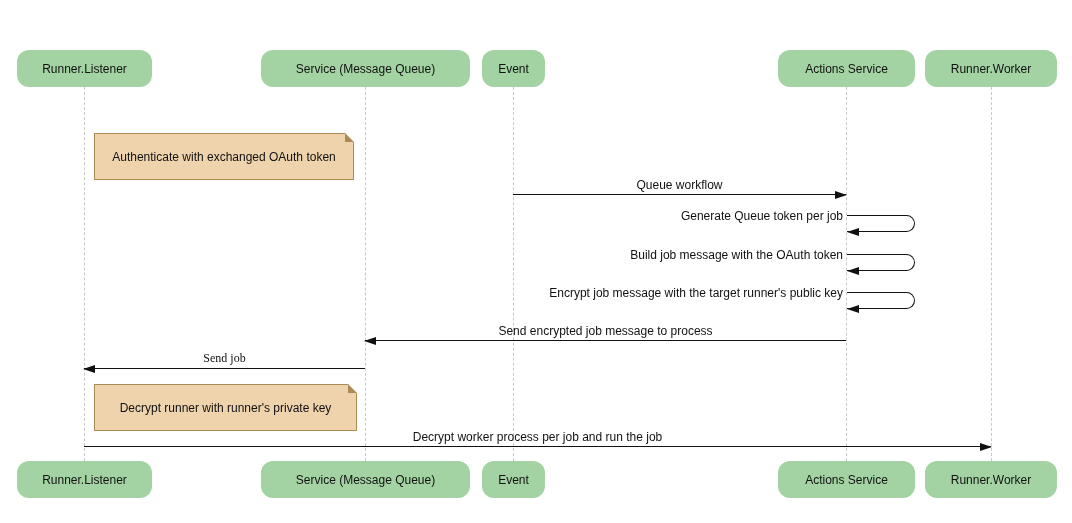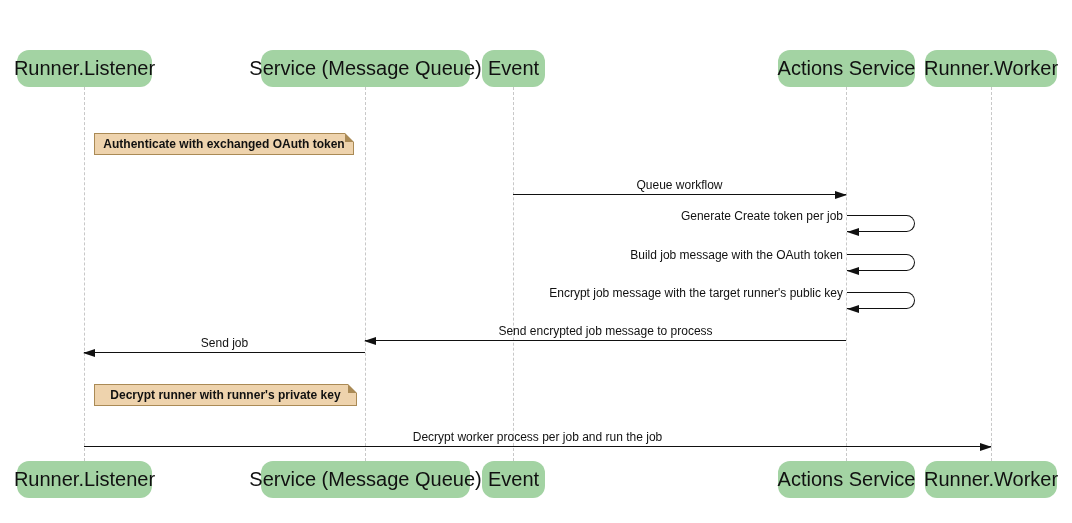--- a/index.html
+++ b/index.html
@@ -15,32 +15,32 @@
   
   .lifeline { position:absolute; top:87px; height:374px; width:0;
     border-left:1px dashed var(--lifeline,#c8c8c8); }
   .l0{left:84px} .l1{left:365px} .l2{left:513px} .l3{left:846px} .l4{left:991px}
 
   
   .participant {
     position:absolute; box-sizing:border-box; height:37px; border-radius:12px;
     background:var(--participant-fill,#a3d3a3);
     display:flex; align-items:center; justify-content:center;
-    font-size:20px; white-space:nowrap;text-align:center;
+    font-size:12px; white-space:nowrap;text-align:center;
   }
   .row-top{top:50px} .row-bottom{top:461px}
   .p0{left:17px;width:135px} .p1{left:261px;width:209px} .p2{left:482px;width:63px}
   .p3{left:778px;width:137px} .p4{left:925px;width:132px}
 
   
   .msg { position:absolute; height:14px; }
   .m0{left:84px;  top:104px; width:282px;}
   .m2{left:513px; top:181px; width:333px;}
   .m5{left:365px; top:327px; width:481px;}
-  .m6{left:84px;  top:339px; width:281px;}
+  .m6{left:84px;  top:355px; width:281px;font-family:Liberation Serif, serif;}
   .m8{left:84px;  top:433px; width:907px;}
   .mlabel { position:absolute; left:0; right:0; bottom:3px; text-align:center;
     font-size:12px; white-space:nowrap; }
   .mline { position:absolute; left:0; right:0; bottom:0; height:0;
     border-top:1.6px solid var(--arrow,#111); }
   .ah-right { position:absolute; right:-1px; bottom:-4px; width:0; height:0;
     border-left:12px solid var(--arrow,#111);
     border-top:4.5px solid transparent; border-bottom:4.5px solid transparent; }
   .ah-left { position:absolute; left:-1px; bottom:-4px; width:0; height:0;
     border-right:12px solid var(--arrow,#111);
@@ -49,24 +49,24 @@
   
   .selfloop { position:absolute; left:847px; width:68px; height:17px; box-sizing:border-box;
     border:1.6px solid var(--arrow,#111); border-left:none; border-radius:0 10px 10px 0; }
   .sl0{top:215px} .sl1{top:254px} .sl2{top:292px}
   .selfloop .ah-left { left:0; bottom:-5px; }
   .loop-label { position:absolute; left:0; width:843px; text-align:right;
     font-size:12px; white-space:nowrap; }
   .ll0{top:209px} .ll1{top:248px} .ll2{top:286px}
 
   
-  .note { position:absolute; box-sizing:border-box; height:22px;
+  .note { position:absolute; box-sizing:border-box; height:47px;
     background:var(--note-fill,#eed3ad); border:1px solid var(--note-border,#aa8a55);
     display:flex; align-items:center; justify-content:center;
-    font-size:12px; white-space:nowrap;font-weight:bold; }
+    font-size:12px; white-space:nowrap; }
   .n0{left:94px; top:133px; width:260px;}
   .n1{left:94px; top:384px; width:263px;}
   .fold { position:absolute; top:-1px; right:-1px; width:0; height:0;
     border-top:9px solid #ffffff; border-left:9px solid var(--note-border,#aa8a55); }
 </style>
 </head>
 <body>
 
 <div class="canvas">
 
@@ -114,21 +114,21 @@
     <span class="fold"></span>
     <span>Authenticate with exchanged OAuth token</span>
   </div>
 
   <div class="msg m2">
     <div class="mlabel">Queue workflow</div>
     <div class="mline"></div>
     <span class="ah-right"></span>
   </div>
 
-  <div class="loop-label ll0">Generate Create token per job</div>
+  <div class="loop-label ll0">Generate Queue token per job</div>
   <div class="selfloop sl0">
     <span class="ah-left"></span>
   </div>
 
   <div class="loop-label ll1">Build job message with the OAuth token</div>
   <div class="selfloop sl1">
     <span class="ah-left"></span>
   </div>
 
   <div class="loop-label ll2">Encrypt job message with the target runner's public key</div>

